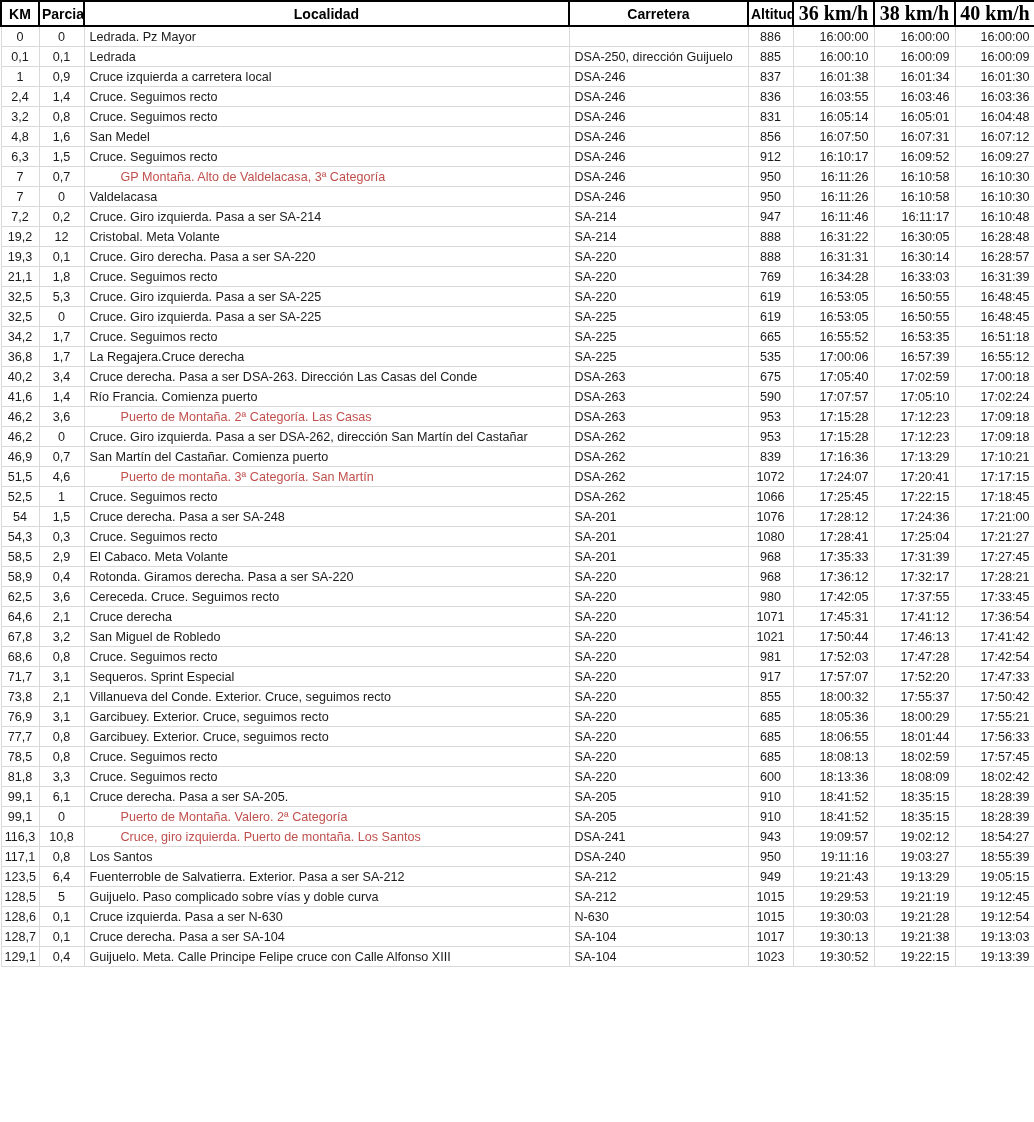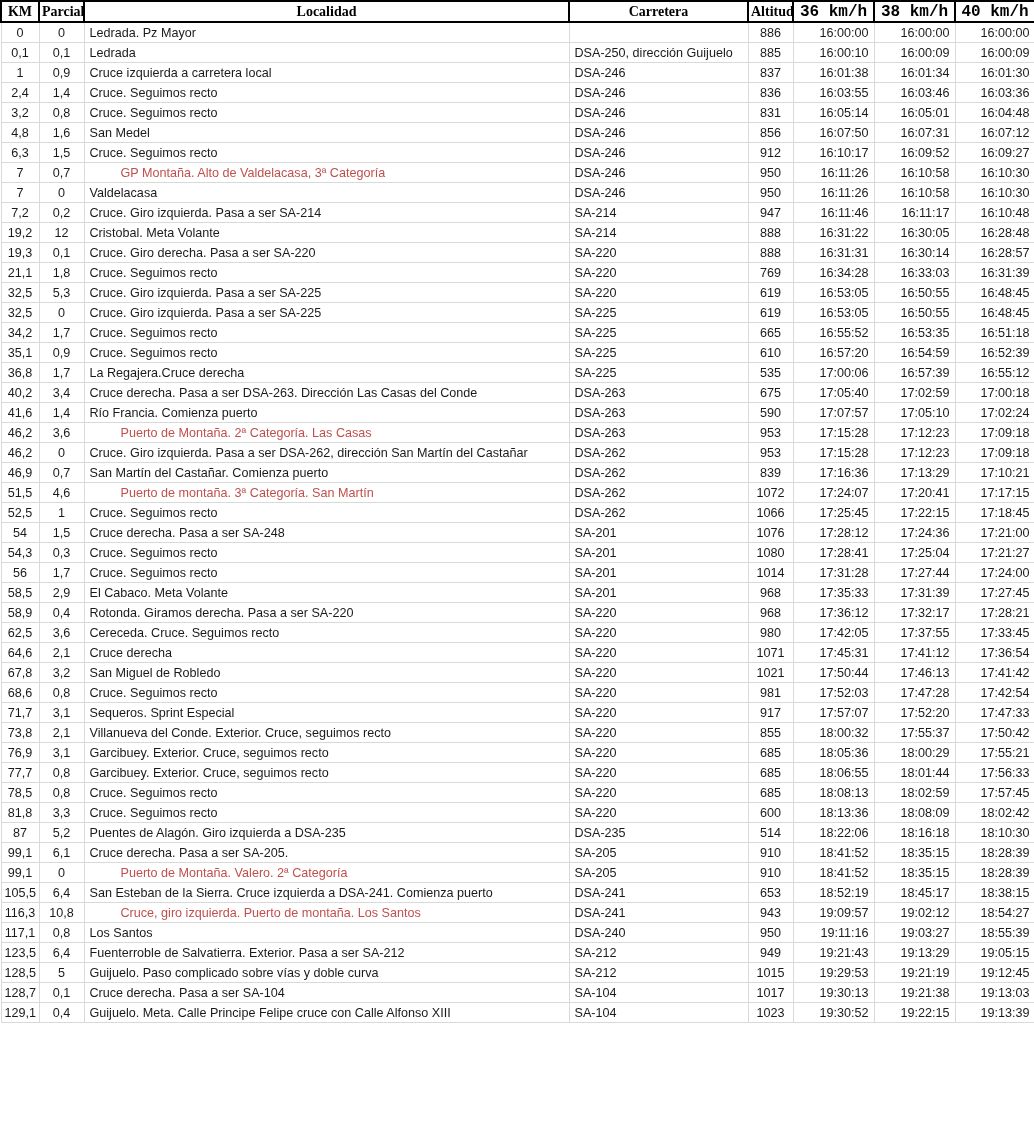--- a/index.html
+++ b/index.html
@@ -17,22 +17,22 @@
     height:19px;
     border:2px solid #000000;
     font-weight:bold;
     color:#000000;
     text-align:center;
     padding:0 2px;
     background:#ffffff;
     overflow:hidden;
     white-space:nowrap;
   }
-  th.serif{font-family:Liberation Serif, serif;font-size:14px;margin-left:19px;}
-  th.sans{font-family:Liberation Mono, monospace;font-size:16px;}
+  th.serif{font-family:Liberation Sans, sans-serif;font-size:14px;margin-left:19px;}
+  th.sans{font-family:Liberation Serif, serif;font-size:20px;}
   tbody td{
     height:19px;
     border:1px solid #d9d9d9;
     font-size:12.6px;
     color:#1a1a1a;
     padding:0 3px;
     white-space:nowrap;
     overflow:hidden;
     background:#ffffff;
   }
@@ -223,30 +223,20 @@
         <td class="col-km">34,2</td>
         <td class="col-parcial">1,7</td>
         <td class="col-localidad">Cruce. Seguimos recto</td>
         <td class="col-carretera">SA-225</td>
         <td class="col-altitud">665</td>
         <td class="col-t36">16:55:52</td>
         <td class="col-t38">16:53:35</td>
         <td class="col-t40">16:51:18</td>
       </tr>
       <tr>
-        <td class="col-km">35,1</td>
-        <td class="col-parcial">0,9</td>
-        <td class="col-localidad">Cruce. Seguimos recto</td>
-        <td class="col-carretera">SA-225</td>
-        <td class="col-altitud">610</td>
-        <td class="col-t36">16:57:20</td>
-        <td class="col-t38">16:54:59</td>
-        <td class="col-t40">16:52:39</td>
-      </tr>
-      <tr>
         <td class="col-km">36,8</td>
         <td class="col-parcial">1,7</td>
         <td class="col-localidad">La Regajera.Cruce derecha</td>
         <td class="col-carretera">SA-225</td>
         <td class="col-altitud">535</td>
         <td class="col-t36">17:00:06</td>
         <td class="col-t38">16:57:39</td>
         <td class="col-t40">16:55:12</td>
       </tr>
       <tr>
@@ -333,30 +323,20 @@
         <td class="col-km">54,3</td>
         <td class="col-parcial">0,3</td>
         <td class="col-localidad">Cruce. Seguimos recto</td>
         <td class="col-carretera">SA-201</td>
         <td class="col-altitud">1080</td>
         <td class="col-t36">17:28:41</td>
         <td class="col-t38">17:25:04</td>
         <td class="col-t40">17:21:27</td>
       </tr>
       <tr>
-        <td class="col-km">56</td>
-        <td class="col-parcial">1,7</td>
-        <td class="col-localidad">Cruce. Seguimos recto</td>
-        <td class="col-carretera">SA-201</td>
-        <td class="col-altitud">1014</td>
-        <td class="col-t36">17:31:28</td>
-        <td class="col-t38">17:27:44</td>
-        <td class="col-t40">17:24:00</td>
-      </tr>
-      <tr>
         <td class="col-km">58,5</td>
         <td class="col-parcial">2,9</td>
         <td class="col-localidad">El Cabaco. Meta Volante</td>
         <td class="col-carretera">SA-201</td>
         <td class="col-altitud">968</td>
         <td class="col-t36">17:35:33</td>
         <td class="col-t38">17:31:39</td>
         <td class="col-t40">17:27:45</td>
       </tr>
       <tr>
@@ -463,60 +443,40 @@
         <td class="col-km">81,8</td>
         <td class="col-parcial">3,3</td>
         <td class="col-localidad">Cruce. Seguimos recto</td>
         <td class="col-carretera">SA-220</td>
         <td class="col-altitud">600</td>
         <td class="col-t36">18:13:36</td>
         <td class="col-t38">18:08:09</td>
         <td class="col-t40">18:02:42</td>
       </tr>
       <tr>
-        <td class="col-km">87</td>
-        <td class="col-parcial">5,2</td>
-        <td class="col-localidad">Puentes de Alagón. Giro izquierda a DSA-235</td>
-        <td class="col-carretera">DSA-235</td>
-        <td class="col-altitud">514</td>
-        <td class="col-t36">18:22:06</td>
-        <td class="col-t38">18:16:18</td>
-        <td class="col-t40">18:10:30</td>
-      </tr>
-      <tr>
         <td class="col-km">99,1</td>
         <td class="col-parcial">6,1</td>
         <td class="col-localidad">Cruce derecha. Pasa a ser SA-205.</td>
         <td class="col-carretera">SA-205</td>
         <td class="col-altitud">910</td>
         <td class="col-t36">18:41:52</td>
         <td class="col-t38">18:35:15</td>
         <td class="col-t40">18:28:39</td>
       </tr>
       <tr>
         <td class="col-km">99,1</td>
         <td class="col-parcial">0</td>
         <td class="col-localidad red">Puerto de Montaña. Valero. 2ª Categoría</td>
         <td class="col-carretera">SA-205</td>
         <td class="col-altitud">910</td>
         <td class="col-t36">18:41:52</td>
         <td class="col-t38">18:35:15</td>
         <td class="col-t40">18:28:39</td>
       </tr>
       <tr>
-        <td class="col-km">105,5</td>
-        <td class="col-parcial">6,4</td>
-        <td class="col-localidad">San Esteban de la Sierra. Cruce izquierda a DSA-241. Comienza puerto</td>
-        <td class="col-carretera">DSA-241</td>
-        <td class="col-altitud">653</td>
-        <td class="col-t36">18:52:19</td>
-        <td class="col-t38">18:45:17</td>
-        <td class="col-t40">18:38:15</td>
-      </tr>
-      <tr>
         <td class="col-km">116,3</td>
         <td class="col-parcial">10,8</td>
         <td class="col-localidad red">Cruce, giro izquierda. Puerto de montaña. Los Santos</td>
         <td class="col-carretera">DSA-241</td>
         <td class="col-altitud">943</td>
         <td class="col-t36">19:09:57</td>
         <td class="col-t38">19:02:12</td>
         <td class="col-t40">18:54:27</td>
       </tr>
       <tr>
@@ -543,20 +503,30 @@
         <td class="col-km">128,5</td>
         <td class="col-parcial">5</td>
         <td class="col-localidad">Guijuelo. Paso complicado sobre vías y doble curva</td>
         <td class="col-carretera">SA-212</td>
         <td class="col-altitud">1015</td>
         <td class="col-t36">19:29:53</td>
         <td class="col-t38">19:21:19</td>
         <td class="col-t40">19:12:45</td>
       </tr>
       <tr>
+        <td class="col-km">128,6</td>
+        <td class="col-parcial">0,1</td>
+        <td class="col-localidad">Cruce izquierda. Pasa a ser N-630</td>
+        <td class="col-carretera">N-630</td>
+        <td class="col-altitud">1015</td>
+        <td class="col-t36">19:30:03</td>
+        <td class="col-t38">19:21:28</td>
+        <td class="col-t40">19:12:54</td>
+      </tr>
+      <tr>
         <td class="col-km">128,7</td>
         <td class="col-parcial">0,1</td>
         <td class="col-localidad">Cruce derecha. Pasa a ser SA-104</td>
         <td class="col-carretera">SA-104</td>
         <td class="col-altitud">1017</td>
         <td class="col-t36">19:30:13</td>
         <td class="col-t38">19:21:38</td>
         <td class="col-t40">19:13:03</td>
       </tr>
       <tr>

